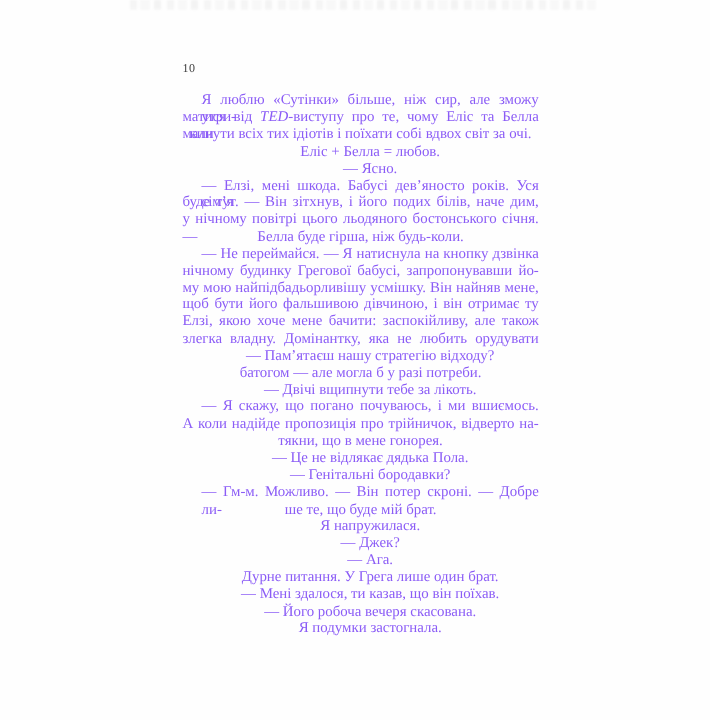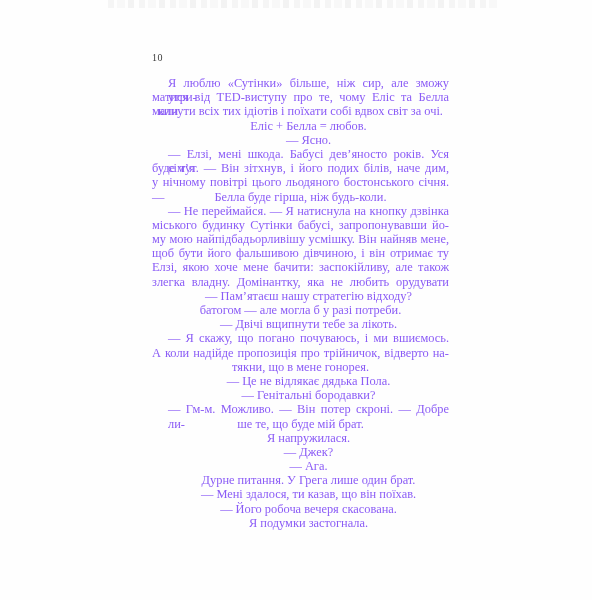--- a/index.html
+++ b/index.html
@@ -57,40 +57,40 @@
     text-align: center;
   }
   .line.justify {
     white-space: normal;
     text-align: justify;
     text-align-last: justify;
     text-justify: inter-word;
   }
   .line.indent { padding-left: 16px; }
   .line.indent.justify { padding-left: 16px; }
-  .italic { }
+  .italic { font-style: italic; }
 </style>
 </head>
 <body>
 
 <div id="page">
   <div id="top-bleed"></div>
   <div id="page-number">10</div>
   <div id="text-block">
       <div class="line indent justify"><span>Я люблю «Сутінки» більше, ніж сир, але зможу утри-</span></div>
       <div class="line justify"><span>матися від </span><span class="italic">TED</span><span>-виступу про те, чому Еліс та Белла мали</span></div>
       <div class="line"><span>кинути всіх тих ідіотів і поїхати собі вдвох світ за очі.</span></div>
       <div class="line indent"><span>Еліс + Белла = любов.</span></div>
       <div class="line indent"><span>— Ясно.</span></div>
       <div class="line indent justify"><span>— Елзі, мені шкода. Бабусі дев’яносто років. Уся сім’я</span></div>
       <div class="line justify"><span>буде тут. — Він зітхнув, і його подих білів, наче дим,</span></div>
       <div class="line justify"><span>у нічному повітрі цього льодяного бостонського січня. —</span></div>
       <div class="line"><span>Белла буде гірша, ніж будь-коли.</span></div>
       <div class="line indent justify"><span>— Не переймайся. — Я натиснула на кнопку дзвінка</span></div>
-      <div class="line justify"><span>міського будинку Сутінки бабусі, запропонувавши йо-</span></div>
+      <div class="line justify"><span>нічному будинку Грегової бабусі, запропонувавши йо-</span></div>
       <div class="line justify"><span>му мою найпідбадьорливішу усмішку. Він найняв мене,</span></div>
       <div class="line justify"><span>щоб бути його фальшивою дівчиною, і він отримає ту</span></div>
       <div class="line justify"><span>Елзі, якою хоче мене бачити: заспокійливу, але також</span></div>
       <div class="line justify"><span>злегка владну. Домінантку, яка не любить орудувати</span></div>
       <div class="line indent"><span>— Пам’ятаєш нашу стратегію відходу?</span></div>
       <div class="line"><span>батогом — але могла б у разі потреби.</span></div>
       <div class="line indent"><span>— Двічі вщипнути тебе за лікоть.</span></div>
       <div class="line indent justify"><span>— Я скажу, що погано почуваюсь, і ми вшиємось.</span></div>
       <div class="line justify"><span>А коли надійде пропозиція про трійничок, відверто на-</span></div>
       <div class="line"><span>тякни, що в мене гонорея.</span></div>

